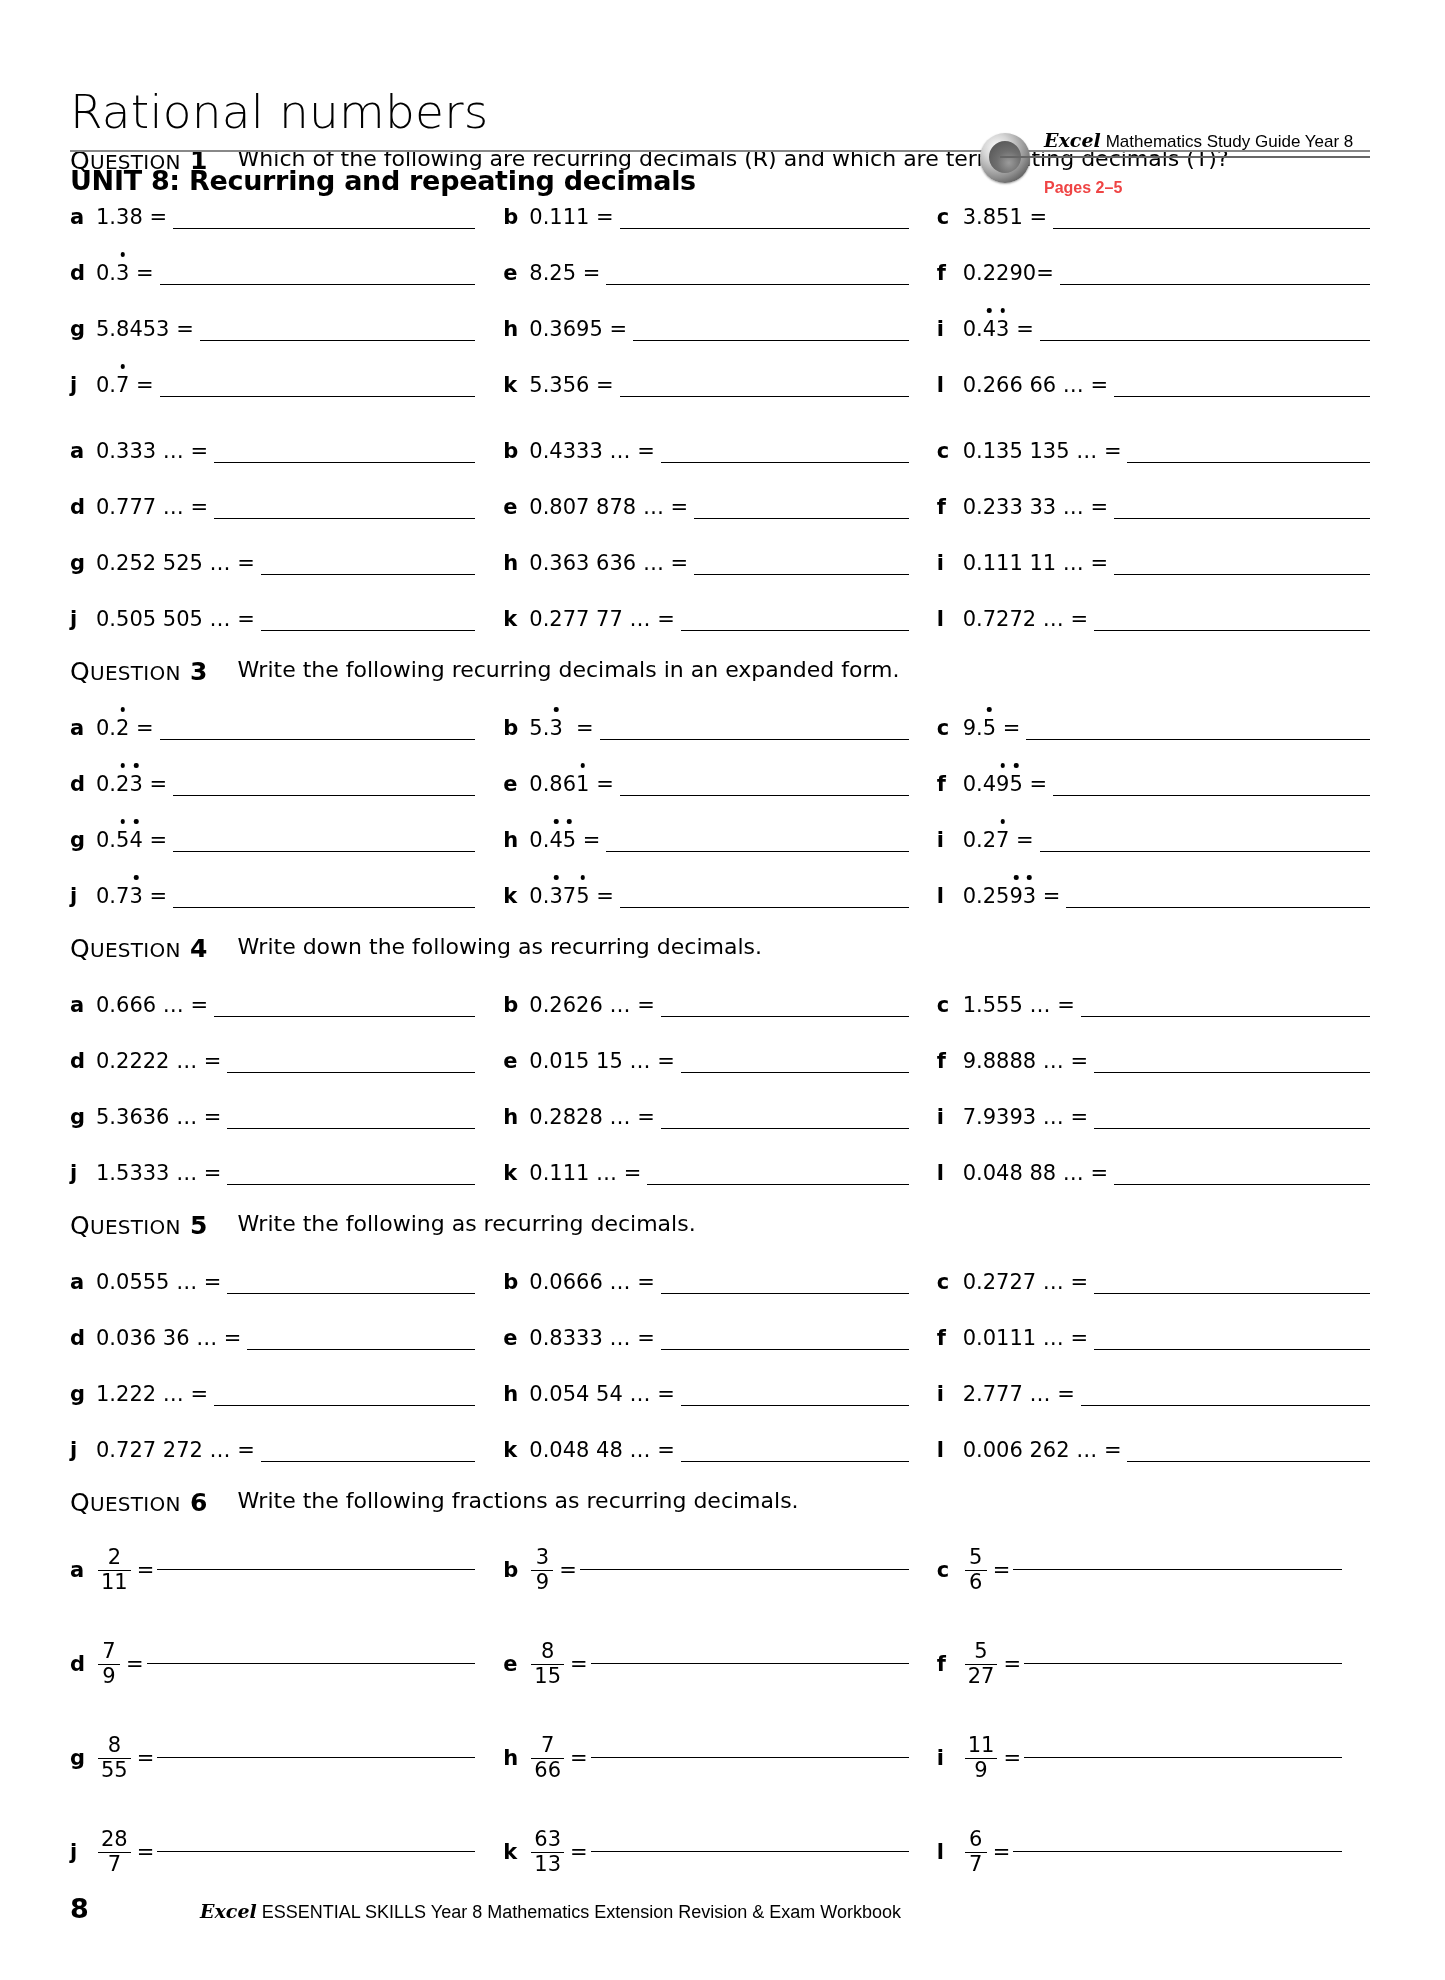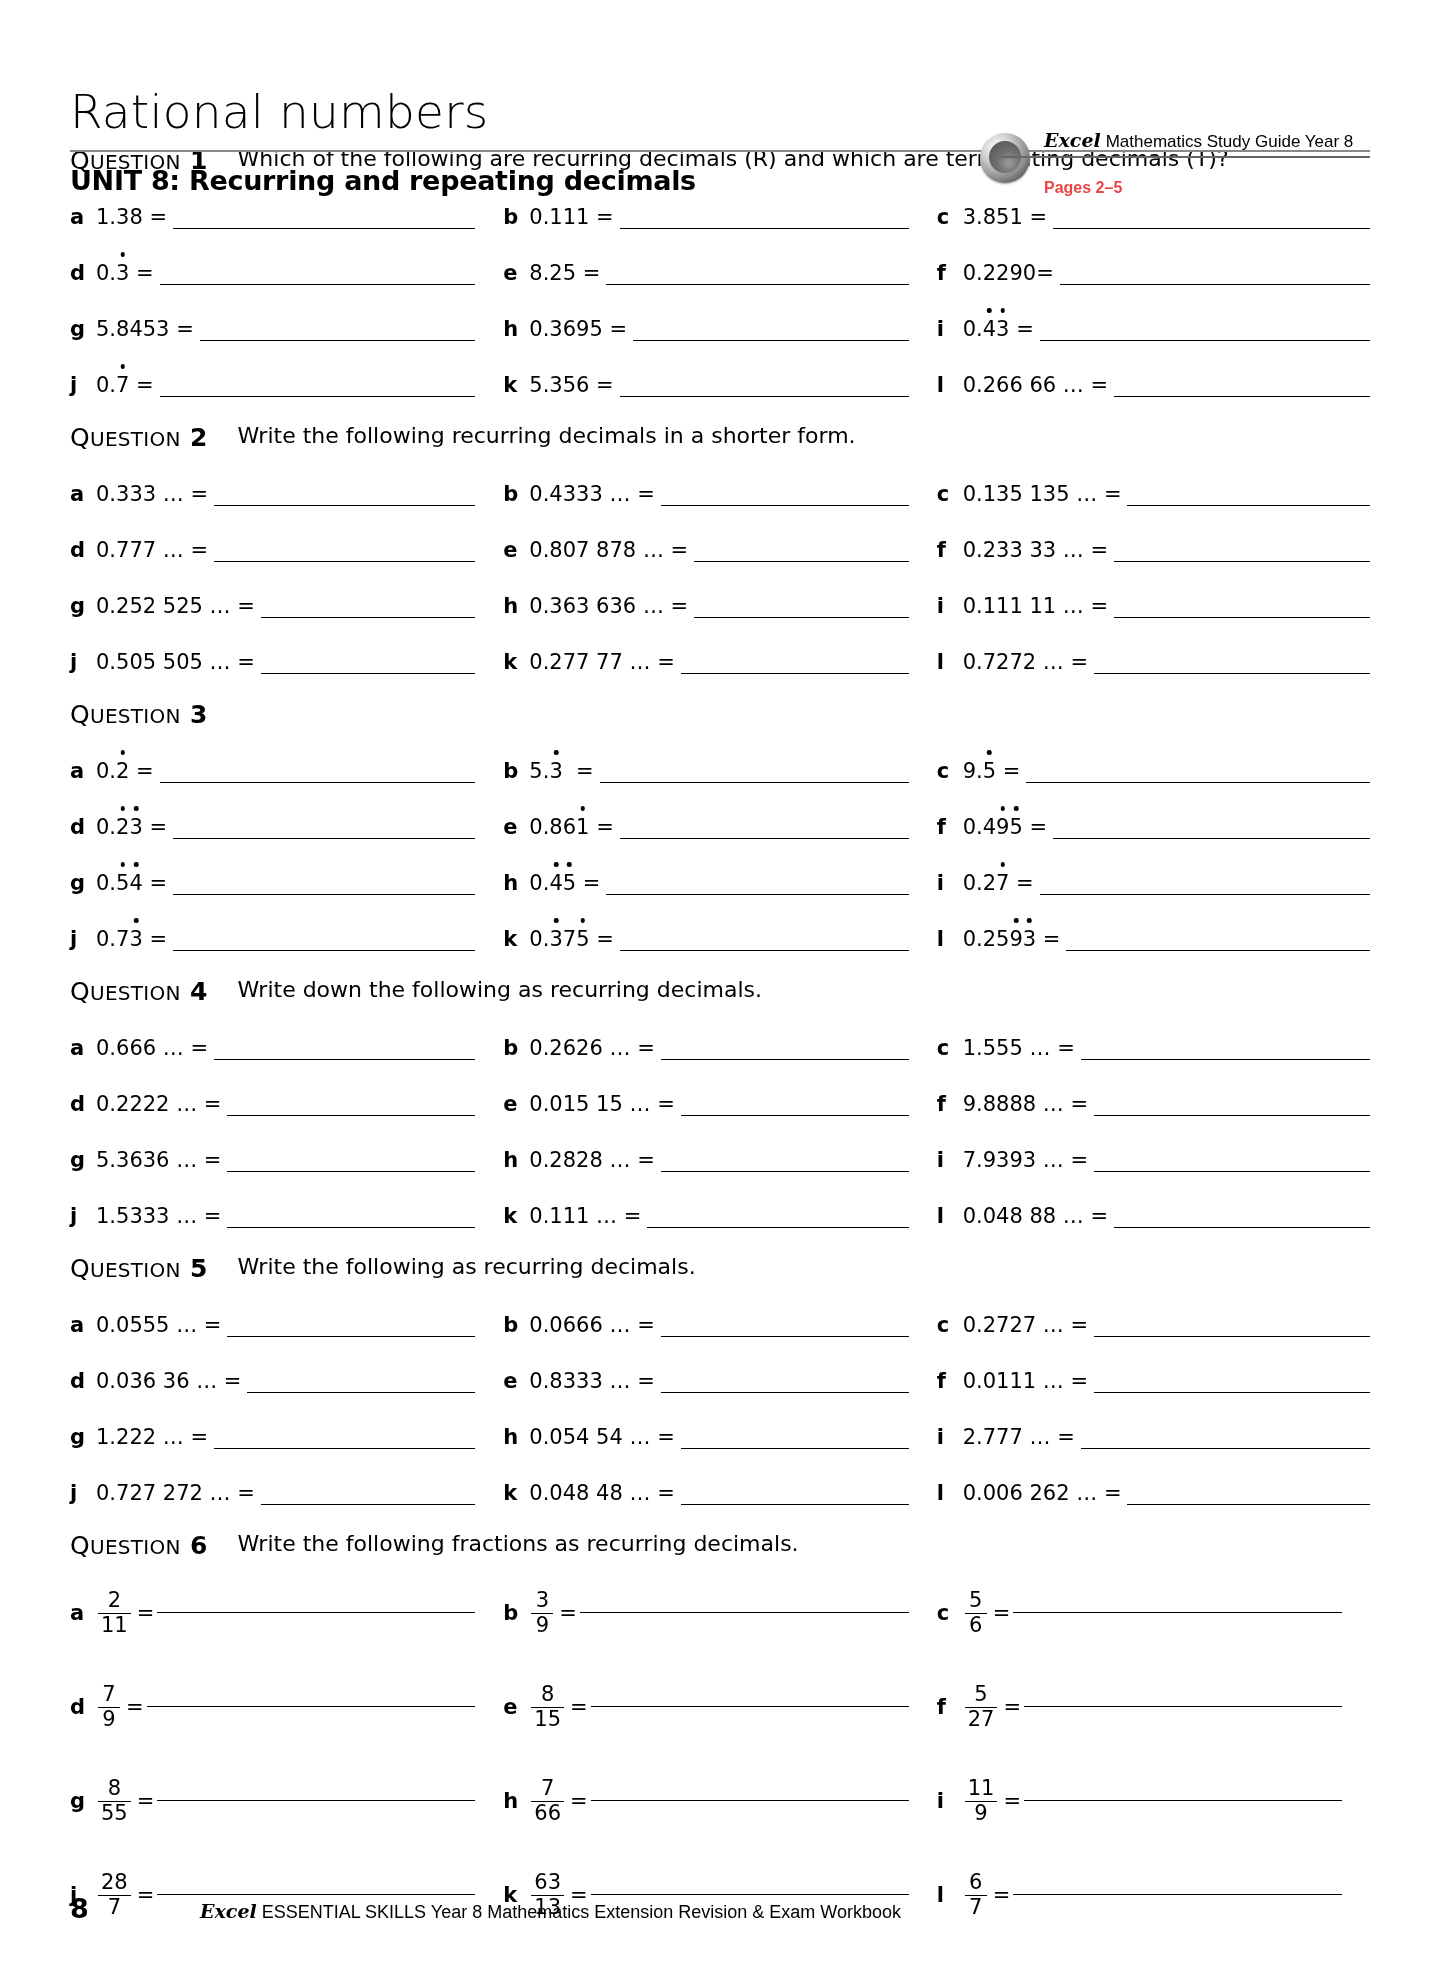--- a/index.html
+++ b/index.html
@@ -305,24 +305,20 @@
               <span class="blank"></span>
             </div>
             <div class="item">
               <span class="item-letter">l</span>
               <span class="item-expr">0.266&nbsp;66&nbsp;…&nbsp;=</span>
               <span class="blank"></span>
             </div>
           </div>
         </div>
         <div class="question">
-          <div class="q-head">
-            <div class="q-label"><span class="qcap">Q</span><span class="qword">UESTION</span><span class="q-num">2</span></div>
-            <div class="q-text">Write the following recurring decimals in a shorter form.</div>
-          </div>
           <div class="q-grid">
             <div class="item">
               <span class="item-letter">a</span>
               <span class="item-expr">0.333&nbsp;…&nbsp;=</span>
               <span class="blank"></span>
             </div>
             <div class="item">
               <span class="item-letter">b</span>
               <span class="item-expr">0.4333&nbsp;…&nbsp;=</span>
               <span class="blank"></span>
@@ -375,20 +371,21 @@
             <div class="item">
               <span class="item-letter">l</span>
               <span class="item-expr">0.7272&nbsp;…&nbsp;=</span>
               <span class="blank"></span>
             </div>
           </div>
         </div>
         <div class="question">
           <div class="q-head">
             <div class="q-label"><span class="qcap">Q</span><span class="qword">UESTION</span><span class="q-num">3</span></div>
+            <div class="q-text">Write the following recurring decimals in an expanded form.</div>
           </div>
           <div class="q-grid">
             <div class="item">
               <span class="item-letter">a</span>
               <span class="item-expr">0.<span class="dot">2</span>&nbsp;=</span>
               <span class="blank"></span>
             </div>
             <div class="item">
               <span class="item-letter">b</span>
               <span class="item-expr">5.<span class="dot">3</span>&nbsp;&nbsp;=</span>

